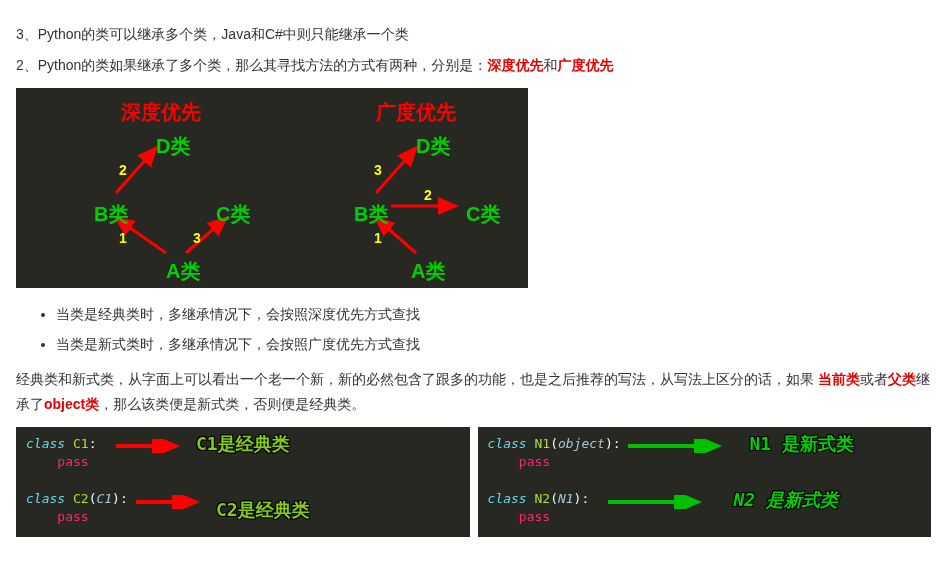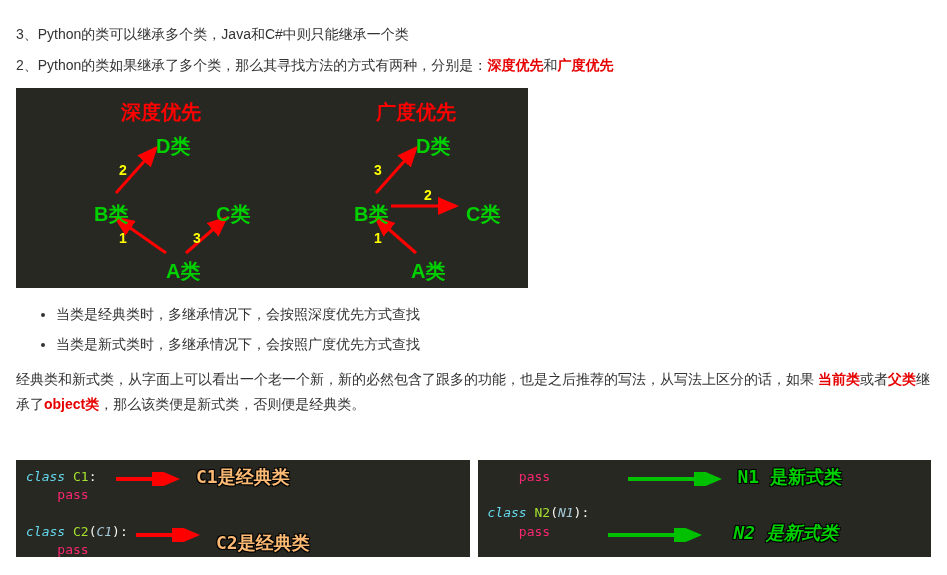--- a/index.html
+++ b/index.html
@@ -51,41 +51,40 @@
   .code-row {
     display: flex;
     gap: 8px;
     margin-top: 10px;
   }
   .code-box {
     background: #272822;
     flex: 1;
     padding: 8px 10px;
     position: relative;
-    height: 97px;
+    height: 110px;
     box-sizing: border-box;
     font-family: Menlo, Consolas, monospace;
     font-size: 13px;
     line-height: 1.4;
-    margin-top: 33px;
   }
   .code-line { white-space: pre; }
   .kw { color: #66d9ef; font-style: italic; }
   .cls { color: #a6e22e; }
   .param { color: #a4c8d8; font-style: italic; }
   .stmt { color: #f92672; }
   .plain { color: #f8f8f2; }
 
   .code-label {
     position: absolute;
     font-size: 18px;
     font-weight: bold;
     text-shadow: 1px 1px 0 #000, -1px -1px 0 #000, 1px -1px 0 #000, -1px 1px 0 #000;
   }
-  .red-label { color: #fdba74; }
+  .red-label { color: #84cc16; }
   .green-label { color: #00d000; }
 
   svg.code-arrow {
     position: absolute;
   }
 </style>
 </head>
 <body>
 
 <p>3、Python的类可以继承多个类，Java和C#中则只能继承一个类</p>
@@ -158,33 +157,34 @@
       </svg>
     <div class="code-label red-label" style="left:180px; top:4px;">C1是经典类</div>
 
     <svg class="code-arrow" style="left:120px; top:68px;" width="70" height="14">
         <line x1="0" y1="7" x2="60" y2="7" stroke="#ff0000" stroke-width="4" marker-end="url(#rA)"></line>
       </svg>
     <div class="code-label red-label" style="left:200px; top:70px;">C2是经典类</div>
   </div>
 
   <div class="code-box">
+    <div class="code-line"><span class="kw">class</span><span class="cls"> N1</span><span class="plain">(</span><span class="param">object</span><span class="plain">):</span></div>
     <div class="code-line stmt">    pass</div>
     <div style="height:18px;"></div>
     <div class="code-line"><span class="kw">class</span><span class="cls"> N2</span><span class="plain">(</span><span class="param">N1</span><span class="plain">):</span></div>
     <div class="code-line stmt">    pass</div>
 
     <svg class="code-arrow" style="left:150px; top:12px;" width="100" height="14">
         <defs>
           <marker id="gA" markerWidth="8" markerHeight="8" refX="6" refY="3" orient="auto">
             <path d="M0,0 L7,3 L0,6 Z" fill="#00c000"></path>
           </marker>
         </defs>
         <line x1="0" y1="7" x2="90" y2="7" stroke="#00c000" stroke-width="4" marker-end="url(#gA)"></line>
       </svg>
-    <div class="code-label green-label" style="left:260px; top:4px;">N1 是新式类</div>
+    <div class="code-label green-label" style="left:272px; top:4px;">N1 是新式类</div>
 
     <svg class="code-arrow" style="left:130px; top:68px;" width="100" height="14">
         <line x1="0" y1="7" x2="90" y2="7" stroke="#00c000" stroke-width="4" marker-end="url(#gA)"></line>
       </svg>
     <div class="code-label green-label" style="left:256px; top:60px;font-style:italic;">N2 是新式类</div>
   </div>
 </div>
 
 </body></html>

